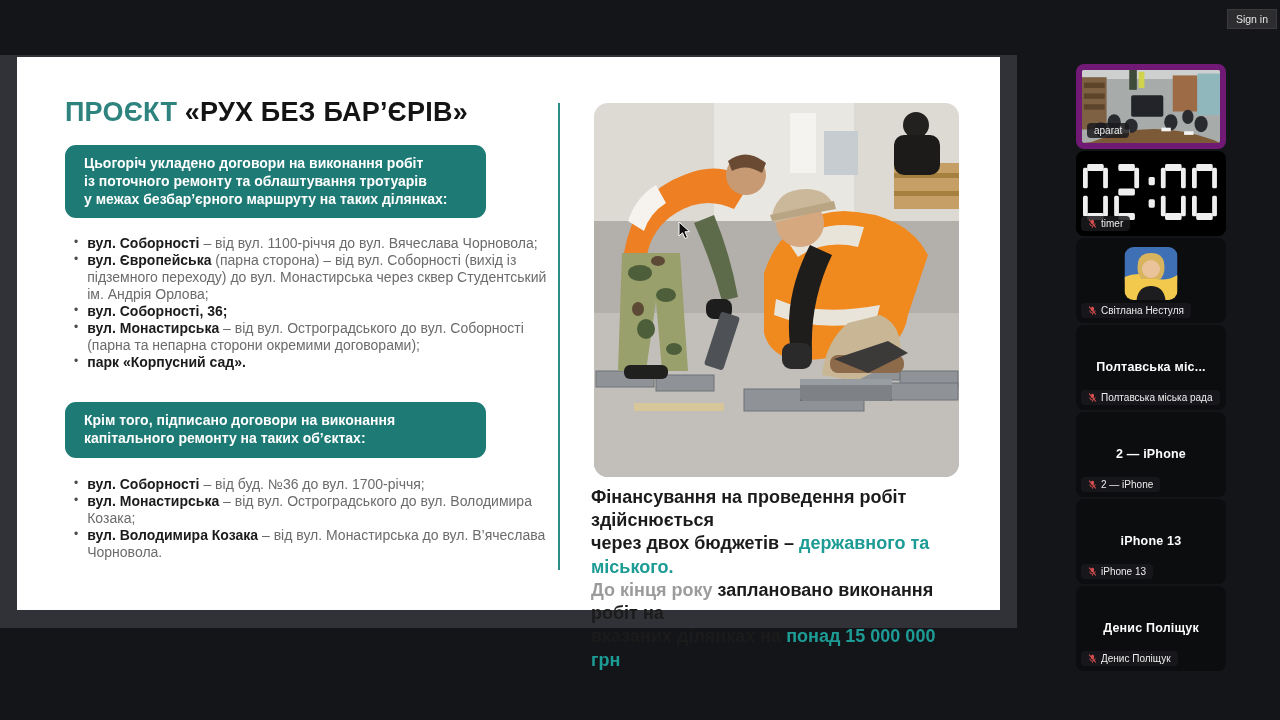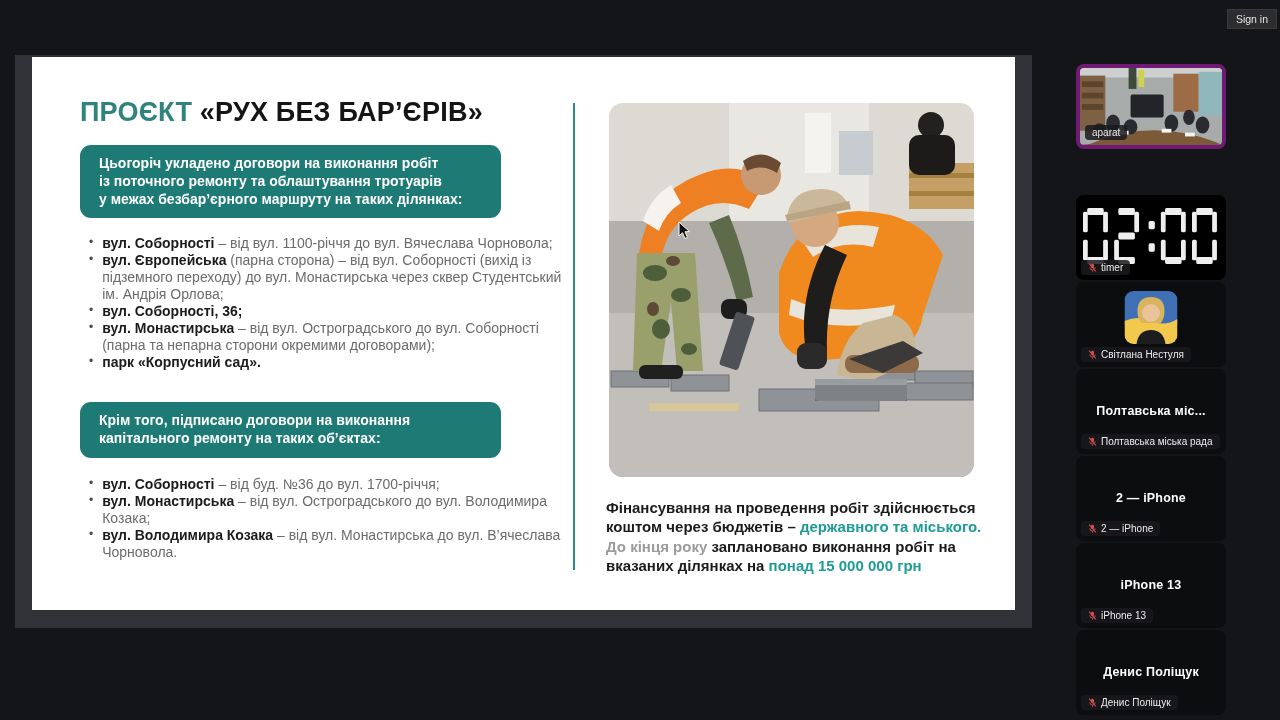--- a/index.html
+++ b/index.html
@@ -6,21 +6,21 @@
   html,body { width:1280px; height:720px; background:#141519; overflow:hidden;
               font-family:"Liberation Sans", sans-serif; }
   #stage { position:relative; width:1280px; height:720px; background:#141519; }
 
   
   .signin-btn { position:absolute; left:1227px; top:9px; width:50px; height:20px;
     background:#2d2d30; border:1px solid #3a3a3d; border-radius:0; color:#e3e4e6;
     font-size:10.5px; display:flex; align-items:center; justify-content:center; cursor:pointer; }
 
   
-  .share-area { position:absolute; left:15px; top:55px; width:1017px; height:573px; background:#303237; }
+  .share-area { position:absolute; left:0; top:55px; width:1017px; height:573px; background:#303237; }
   .slide { position:absolute; left:17px; top:2px; width:983px; height:553px; background:#ffffff; }
 
   .slide-title { position:absolute; left:48px; top:40px; font-size:27px; font-weight:bold;
     letter-spacing:0.2px; color:#141414; white-space:nowrap; }
   .slide-title .accent { color:#2e837e; }
 
   .teal-box { position:absolute; left:48px; width:421px; background:#1e7a75; color:#ffffff;
     border-radius:11px; padding:10px 19px; font-size:14px; font-weight:bold; line-height:1.27;
     white-space:pre-line; }
   .teal-box.b1 { top:88px; }
@@ -32,39 +32,39 @@
   .li { display:flex; gap:9px; }
   .li .dot { color:#4a4a4a; font-size:12px; line-height:inherit; flex:0 0 auto; }
   .li .txt b { color:#1b1b1b;margin-top:26px; }
 
   .v-divider { position:absolute; left:541px; top:46px; width:2px; height:467px; background:#2b8b85; }
 
   .photo { position:absolute; left:577px; top:46px; width:365px; height:374px;
     border-radius:14px; overflow:hidden; }
   .photo svg { display:block; width:100%; height:100%; }
 
-  .fin { position:absolute; left:574px; top:429px; width:378px; font-size:15px; line-height:1.29;
-    color:#1b1b1b; font-weight:bold;margin-top:12px; }
+  .fin { position:absolute; left:574px; top:429px; width:378px; font-size:18px; line-height:1.29;
+    color:#1b1b1b; font-weight:bold; }
   .fin .teal { color:#1d9b95; }
   .fin .soft { color:#9b9b9b; font-weight:bold; }
 
   .cursor { position:absolute; left:678px; top:221px; width:13px; height:19px; z-index:5; }
 
   
   .tiles { position:absolute; left:1076px; top:64px; width:150px; display:flex;
     flex-direction:column; gap:2px; }
   .tile { position:relative; width:150px; height:85px; background:#0c0d0f; border-radius:8px; }
-  .tile.video { border:4px solid #701a75; overflow:hidden; }
+  .tile.video { border:6px solid #701a75; overflow:hidden; }
   .tile.video svg.room { display:block; width:100%; height:100%; }
   .tile .pill { position:absolute; left:5px; bottom:5px; display:flex; align-items:center; gap:4px;
     background:rgba(26,26,29,0.85); border-radius:4px; padding:2px 7px; color:#ececec;
     font-size:10px; white-space:nowrap; max-width:140px; overflow:hidden; }
   .tile .center-name { position:absolute; left:0; right:0; top:50%; transform:translateY(-56%);
     text-align:center; color:#fdfdfd; font-size:12.5px; font-weight:bold; letter-spacing:0.2px; }
-  .tile.timer-tile { background:#000;margin-top:44px; }
+  .tile.timer-tile { background:#000; }
   .timer-display { position:absolute; left:7px; top:13px; }
   .avatar-wrap { position:absolute; left:50%; top:9px; transform:translateX(-50%);
     width:53px; height:53px; border-radius:9px; overflow:hidden; }
   .avatar-wrap svg { display:block; width:100%; height:100%; }
   .mic-icon { flex:0 0 auto; display:inline-flex; }
 </style>
 </head>
 <body>
 
 <div id="stage">
@@ -191,21 +191,21 @@
 
             <rect x="206" y="276" width="92" height="22" rx="2" fill="#7e8artifacts"></rect>
             <rect x="206" y="276" width="92" height="22" rx="2" fill="#7e8287"></rect>
             <rect x="206" y="276" width="92" height="6" fill="#989da2"></rect>
           </g>
         </svg>
       </div>
 
       <div class="fin">
         <div><span>Фінансування на проведення робіт здійснюється</span></div>
-        <div><span>коштом через бюджетів – </span><span class="teal">державного та міського.</span></div>
+        <div><span>через двох бюджетів – </span><span class="teal">державного та міського.</span></div>
         <div><span class="soft">До кінця року </span><span>заплановано виконання робіт на</span></div>
         <div><span>вказаних ділянках на </span><span class="teal">понад 15 000 000 грн</span></div>
       </div>
     </div>
   </div>
 
   <svg class="cursor" viewBox="0 0 13 19">
     <path d="M1 1 L1 15 L4.5 11.8 L7 17.5 L9.5 16.4 L7 10.8 L11.5 10.6 Z" fill="#111" stroke="#fff" stroke-width="1"></path>
   </svg>
 

